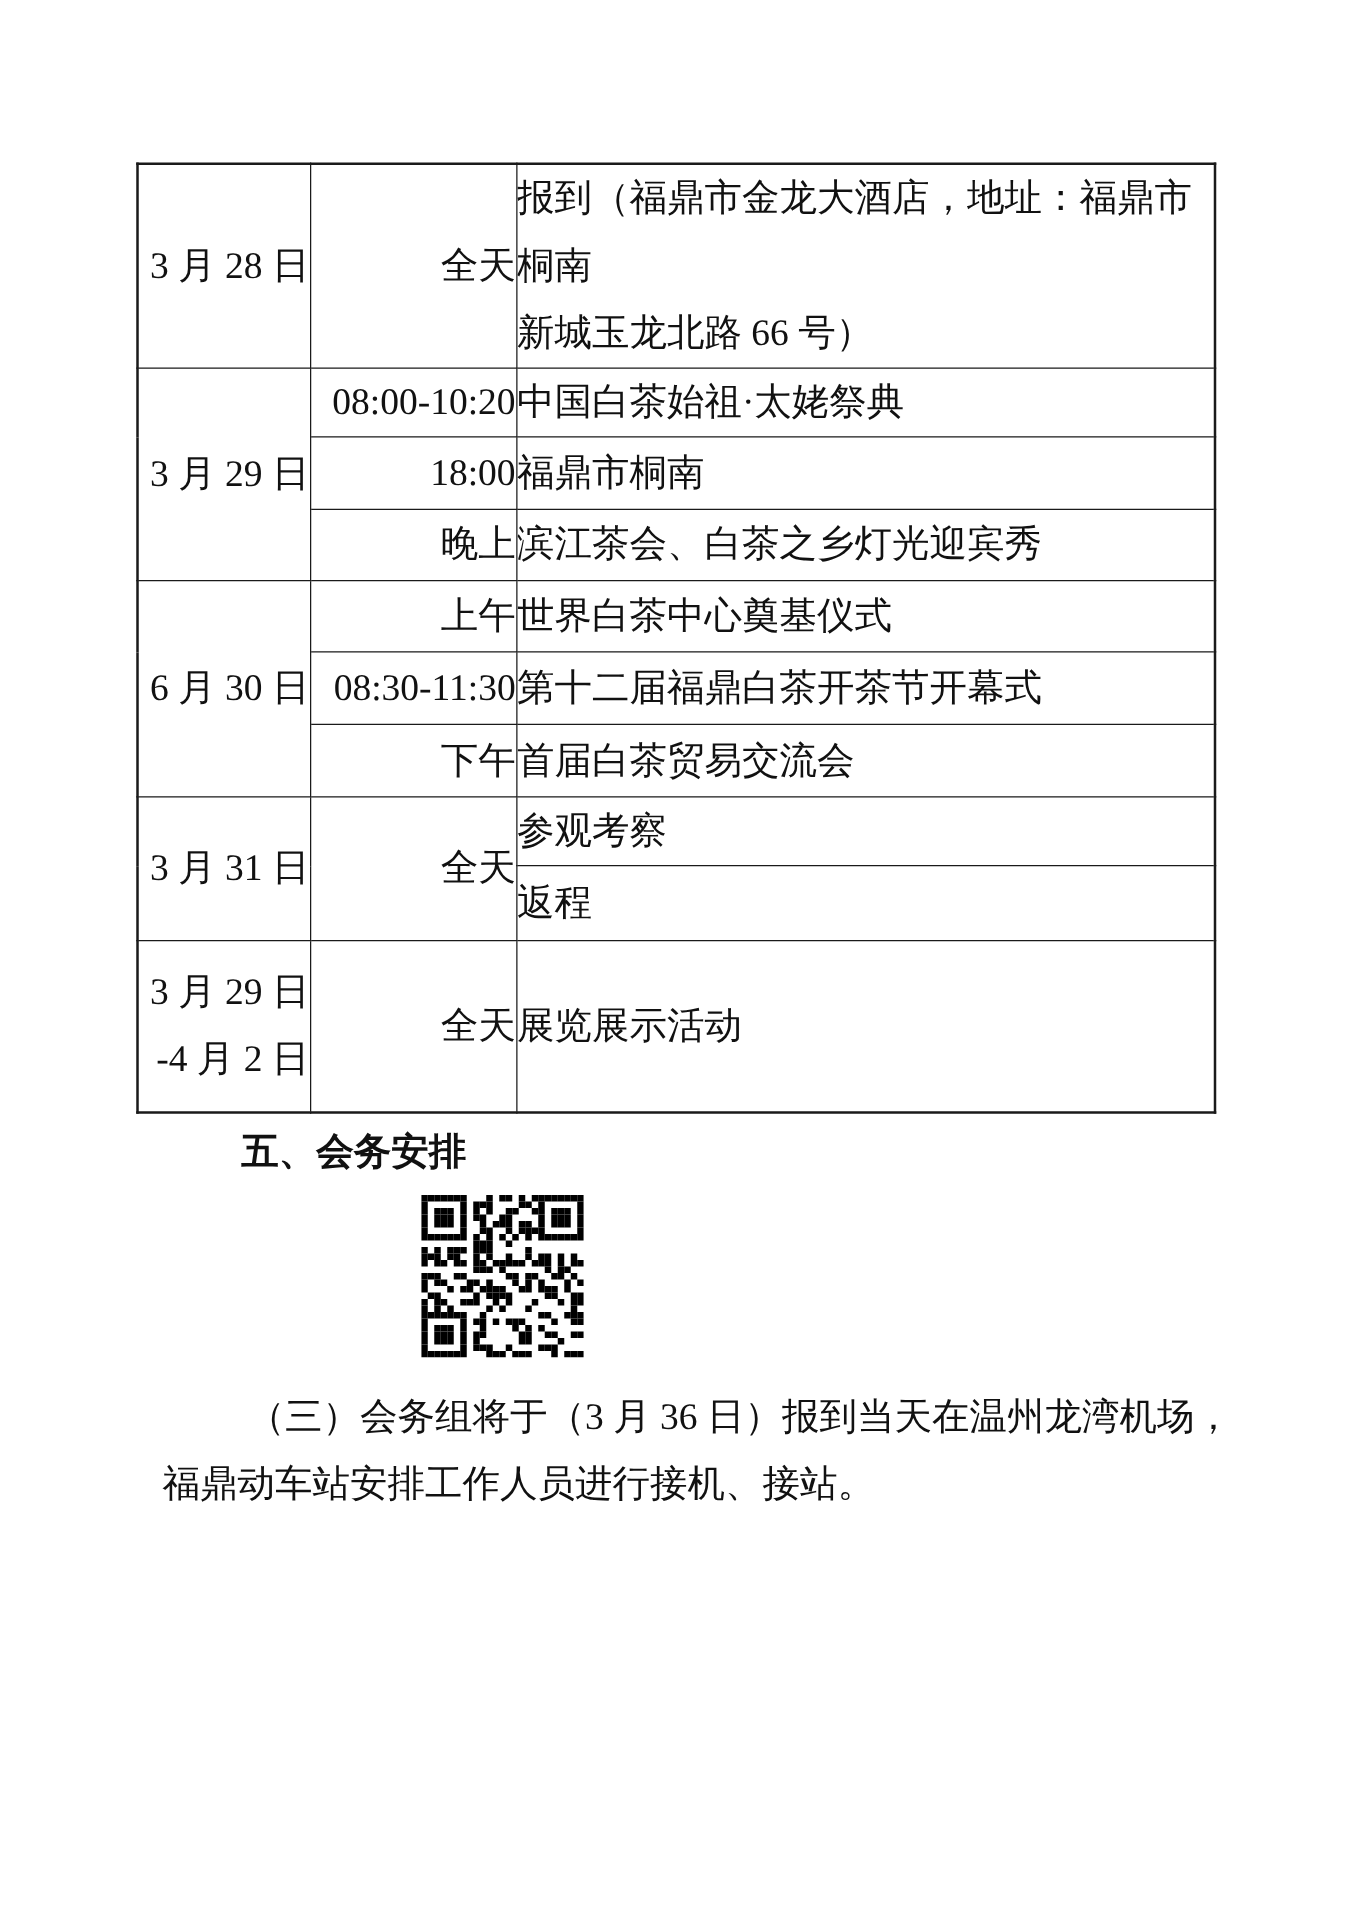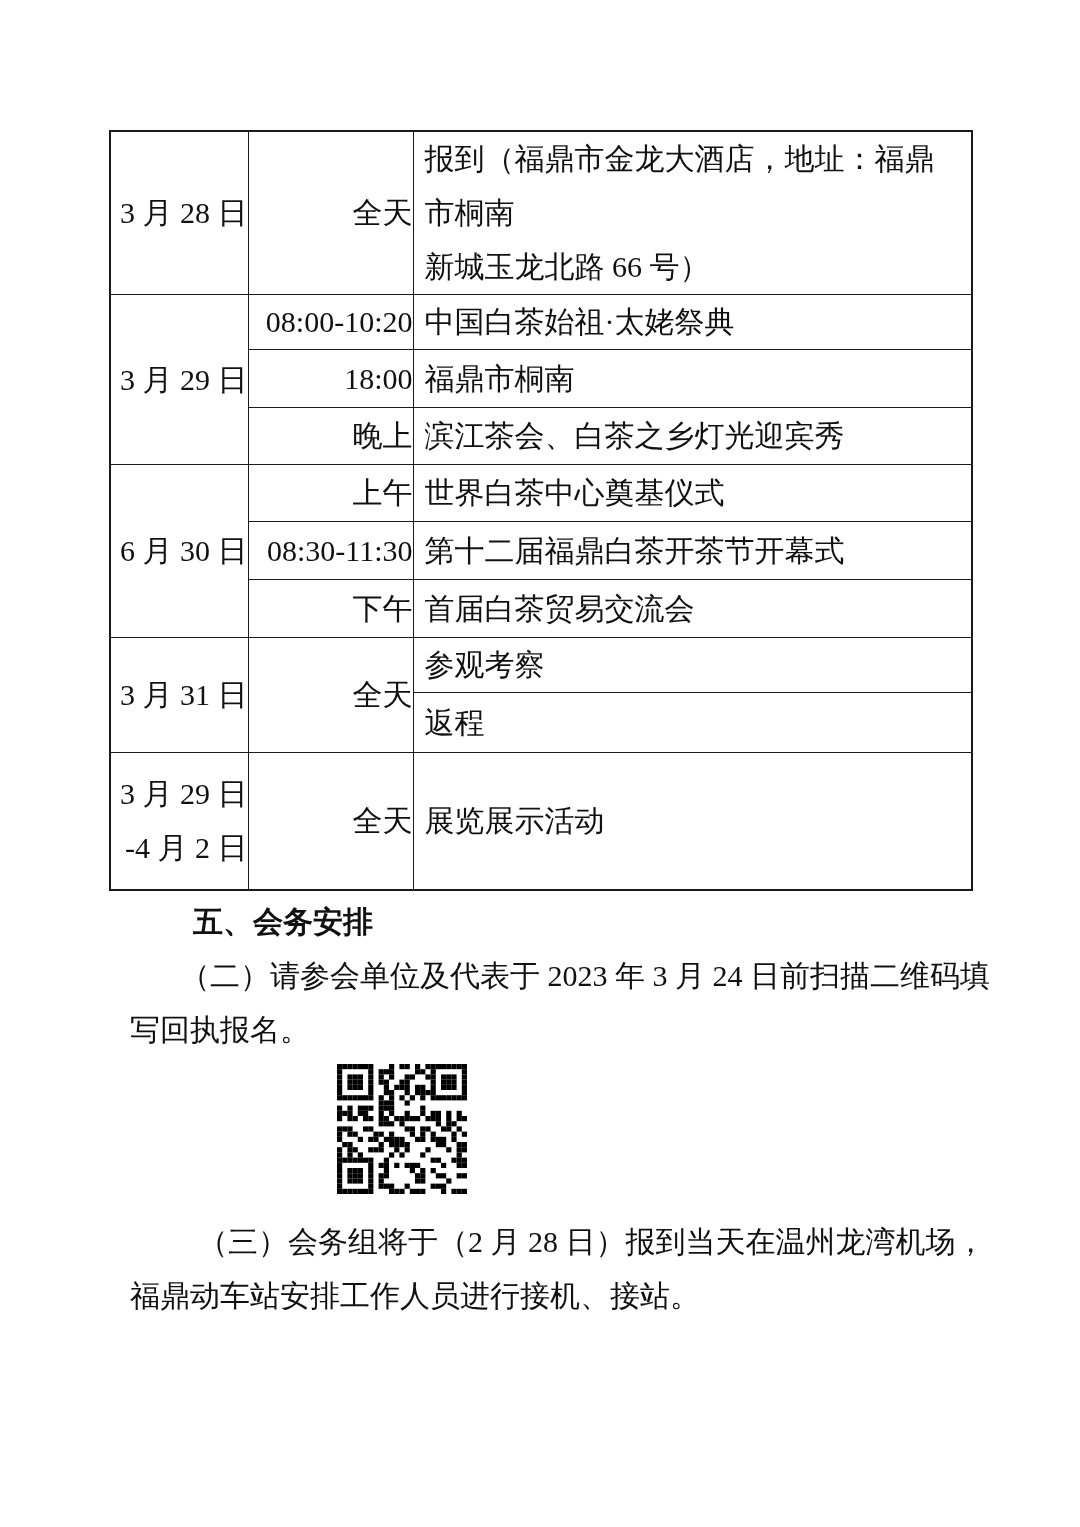--- a/index.html
+++ b/index.html
@@ -26,21 +26,21 @@
     border: 1.5px solid #1a1a1a;
     vertical-align: middle;
     white-space: pre-line;
     line-height: 54px;
     overflow: hidden;
   }
   col.c1 { width: 138px; }
   col.c2 { width: 165px; }
   col.c3 { width: 559px; }
   td.date, td.time { text-align: right; }
-  td.act { text-align: left; padding-left: 11px; padding-right: 8px; }
+  td.act { text-align: left; padding-right: 8px; }
   tr.r1  { height: 117px; }
   tr.r2  { height: 55px; }
   tr.r3  { height: 58px; }
   tr.r4  { height: 57px; }
   tr.r5  { height: 57px; }
   tr.r6  { height: 58px; }
   tr.r7  { height: 58px; }
   tr.r8  { height: 55px; }
   tr.r9  { height: 60px; }
   tr.r10 { height: 137px; }
@@ -124,22 +124,20 @@
         <td class="date">3 月 29 日
 -4 月 2 日</td>
         <td class="time">全天</td>
         <td class="act">展览展示活动</td>
       </tr>
     </tbody>
   </table>
 
   <div class="content">
     <div class="heading">五、会务安排</div>
-    <p class="p2">（二）请参会单位及代表于 2023 年 3 月 24 日前扫描二维码填
-写回执报名。</p>
     <div class="qr-wrap"><svg width="130" height="130" viewBox="0 0 130 130" xmlns="http://www.w3.org/2000/svg">
           <rect width="130" height="130" fill="#fff"></rect>
           <g fill="#000">
             <rect x="0.00" y="0.00" width="5.20" height="5.20"></rect>
             <rect x="5.20" y="0.00" width="5.20" height="5.20"></rect>
             <rect x="10.40" y="0.00" width="5.20" height="5.20"></rect>
             <rect x="15.60" y="0.00" width="5.20" height="5.20"></rect>
             <rect x="20.80" y="0.00" width="5.20" height="5.20"></rect>
             <rect x="26.00" y="0.00" width="5.20" height="5.20"></rect>
             <rect x="31.20" y="0.00" width="5.20" height="5.20"></rect>
@@ -432,17 +430,17 @@
             <rect x="62.40" y="124.80" width="5.20" height="5.20"></rect>
             <rect x="72.80" y="124.80" width="5.20" height="5.20"></rect>
             <rect x="78.00" y="124.80" width="5.20" height="5.20"></rect>
             <rect x="83.20" y="124.80" width="5.20" height="5.20"></rect>
             <rect x="104.00" y="124.80" width="5.20" height="5.20"></rect>
             <rect x="114.40" y="124.80" width="5.20" height="5.20"></rect>
             <rect x="119.60" y="124.80" width="5.20" height="5.20"></rect>
             <rect x="124.80" y="124.80" width="5.20" height="5.20"></rect>
           </g>
         </svg></div>
-    <p class="p3">（三）会务组将于（2 月 28 日）报到当天在温州龙湾机场，
+    <p class="p3">（三）会务组将于（3 月 36 日）报到当天在温州龙湾机场，
 福鼎动车站安排工作人员进行接机、接站。</p>
   </div>
 
 </div>
 
 </body></html>

